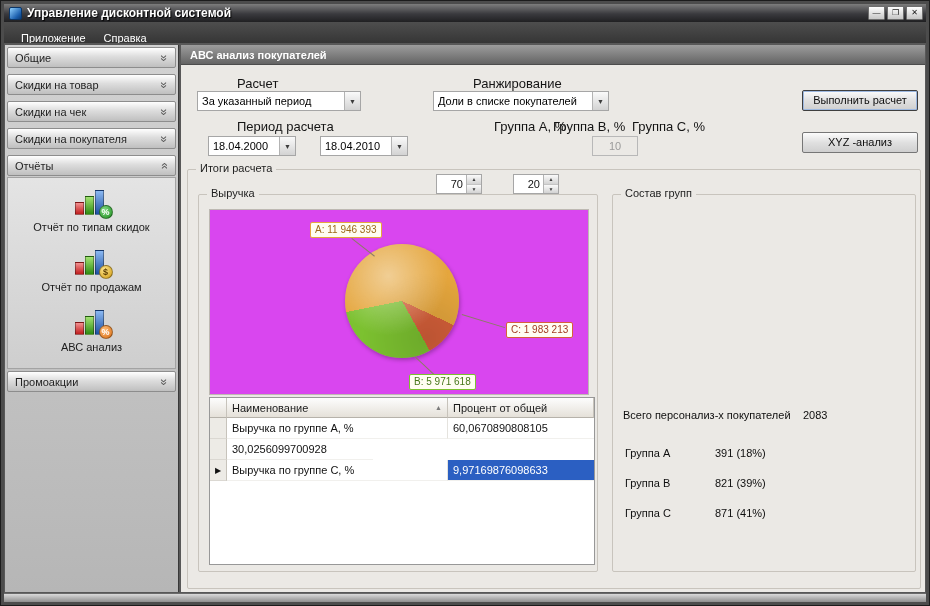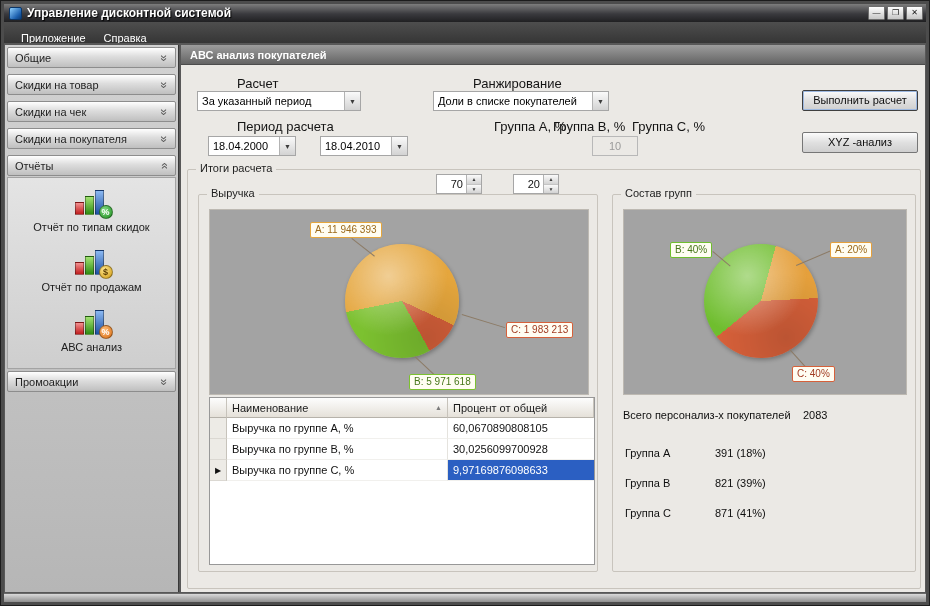--- a/index.html
+++ b/index.html
@@ -67,21 +67,21 @@
   .disabled-field { position:absolute; height:20px; width:46px; background:#ebe9e5; border:1px solid #b8b8b8;
     color:#9b9b9b; font-size:11px; text-align:center; line-height:18px; }
   .btn { position:absolute; height:21px; background:linear-gradient(#fcfcfc,#e0e0e0 50%,#cfcfcf);
     border:1px solid #767676; border-radius:2px; font-size:11px; color:#0e0e0e; text-align:center; line-height:19px; cursor:default; }
   .btn.default { border-color:#3f3f3f; box-shadow:0 0 0 1px #9db8e0 inset; }
 
   
   .gbox { position:absolute; border:1px solid #c8c4bd; border-radius:2px; }
   .gtitle { position:absolute; top:-8px; left:8px; background:#ebe9e5; padding:0 4px; font-size:11px; color:#1d1d1d; white-space:nowrap; }
 
-  .chart-panel { position:absolute; background:#a3a3a3; border:1px solid #bdb9b2;padding-left:48px; }
+  .chart-panel { position:absolute; background:#d946ef; border:1px solid #bdb9b2;padding-left:48px; }
   .pie { position:absolute; width:114px; height:114px; border-radius:50%; box-shadow:1px 2px 4px rgba(0,0,0,.28); }
   .pie::after { content:""; position:absolute; inset:0; border-radius:50%;
     background:radial-gradient(circle at 38% 28%,rgba(255,255,255,.45),rgba(255,255,255,0) 55%),
                radial-gradient(circle at 72% 82%,rgba(0,0,0,.12),rgba(0,0,0,0) 52%); }
   .pie-label { position:absolute; height:16px; line-height:14px; padding:0 4px; background:#fffdf2;
     border:1px solid #999; border-radius:2px; font-size:10px; white-space:nowrap; }
   .pin { position:absolute; height:1px; background:#8c7b66; transform-origin:0 0; }
 
   
   .tbl { position:absolute; background:#fff; border:1px solid #989898; font-size:11px; overflow:hidden; }
@@ -256,45 +256,35 @@
                 <span>Процент от общей</span>
               </div>
             </div>
             <div class="trow data">
               <div class="cell c-sel"></div>
               <div class="cell c-name">Выручка по группе A, %</div>
               <div class="cell c-val">60,0670890808105</div>
             </div>
             <div class="trow data">
               <div class="cell c-sel"></div>
-              <div class="cell c-name">Выручка по группе B, %</div>
               <div class="cell c-val">30,0256099700928</div>
             </div>
             <div class="trow data selected">
               <div class="cell c-sel">
                   <span class="rowptr">▶</span>
                 </div>
               <div class="cell c-name">Выручка по группе C, %</div>
               <div class="cell c-val">9,97169876098633</div>
             </div>
           </div>
         </div>
 
         <div class="gbox" style="left:424px; top:24px; width:304px; height:378px">
           <div class="gtitle">Состав групп</div>
 
-          <div class="chart-panel" style="left:10px; top:14px; width:284px; height:186px">
-            <div class="pie" style="left: 80px; top: 34px; background: conic-gradient(from 15deg, rgb(229, 160, 60) 0%, rgb(229, 160, 60) 20%, rgb(214, 96, 58) 20%, rgb(214, 96, 58) 60%, rgb(111, 190, 46) 60%, rgb(111, 190, 46) 100%);"></div>
-            <div class="pin" style="left:89px; top:41px; width:23px; transform:rotate(40deg)"></div>
-            <div class="pin" style="left:172px; top:55px; width:37px; transform:rotate(-23deg)"></div>
-            <div class="pin" style="left:166px; top:139px; width:24px; transform:rotate(48deg)"></div>
-            <div class="pie-label" style="left: 46px; top: 32px; border-color: rgb(111, 190, 46); color: rgb(71, 118, 26);">B: 40%</div>
-            <div class="pie-label" style="left: 206px; top: 32px; border-color: rgb(229, 160, 60); color: rgb(156, 106, 26);">A: 20%</div>
-            <div class="pie-label" style="left: 168px; top: 156px; border-color: rgb(214, 96, 58); color: rgb(162, 60, 34);">C: 40%</div>
-          </div>
 
           <div class="info-row" style="left:10px; top:214px">Всего персонализ-х покупателей</div>
           <div class="info-row" style="left:190px; top:214px">2083</div>
 
           <div class="info-row" style="left:12px; top:252px">Группа A</div>
           <div class="info-row" style="left:102px; top:252px">391 (18%)</div>
 
           <div class="info-row" style="left:12px; top:282px">Группа B</div>
           <div class="info-row" style="left:102px; top:282px">821 (39%)</div>
 

